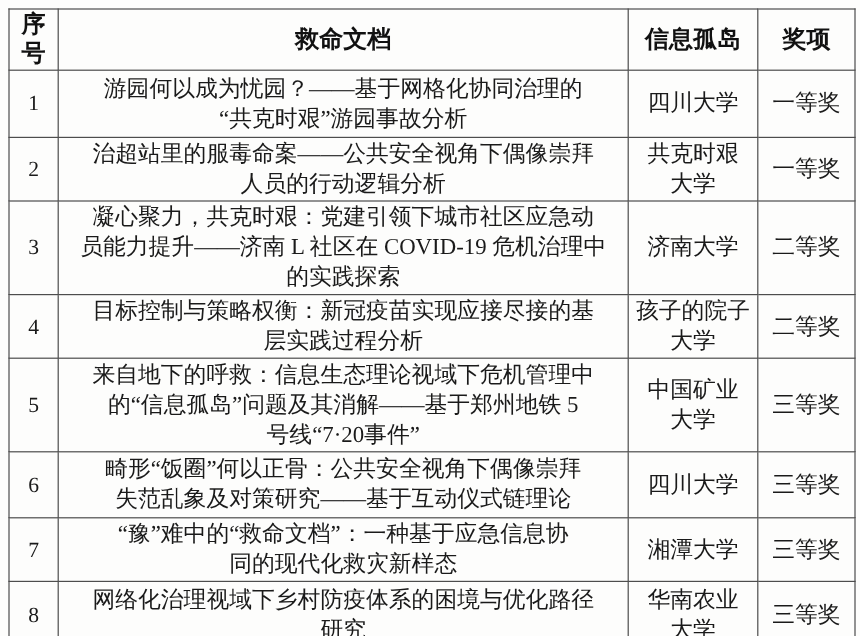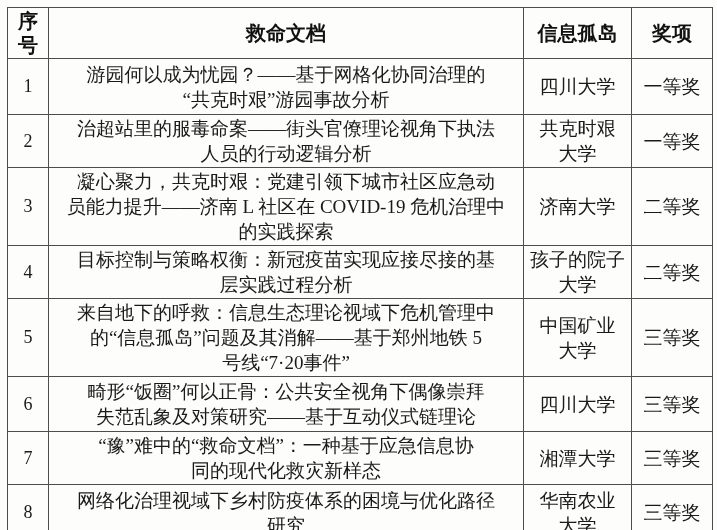--- a/index.html
+++ b/index.html
@@ -82,21 +82,21 @@
   <tbody>
     <tr class="h-r1">
       <td class="no-cell">1</td>
       <td>游园何以成为忧园？——基于网格化协同治理的
 “共克时艰”游园事故分析</td>
       <td>四川大学</td>
       <td>一等奖</td>
     </tr>
     <tr class="h-r2">
       <td class="no-cell">2</td>
-      <td>治超站里的服毒命案——街头官僚理论视角下执法
+      <td>治超站里的服毒命案——公共安全视角下偶像崇拜
 人员的行动逻辑分析</td>
       <td>共克时艰
 大学</td>
       <td>一等奖</td>
     </tr>
     <tr class="h-r3">
       <td class="no-cell">3</td>
       <td>凝心聚力，共克时艰：党建引领下城市社区应急动
 员能力提升——济南 L 社区在 COVID-19 危机治理中
 的实践探索</td>

